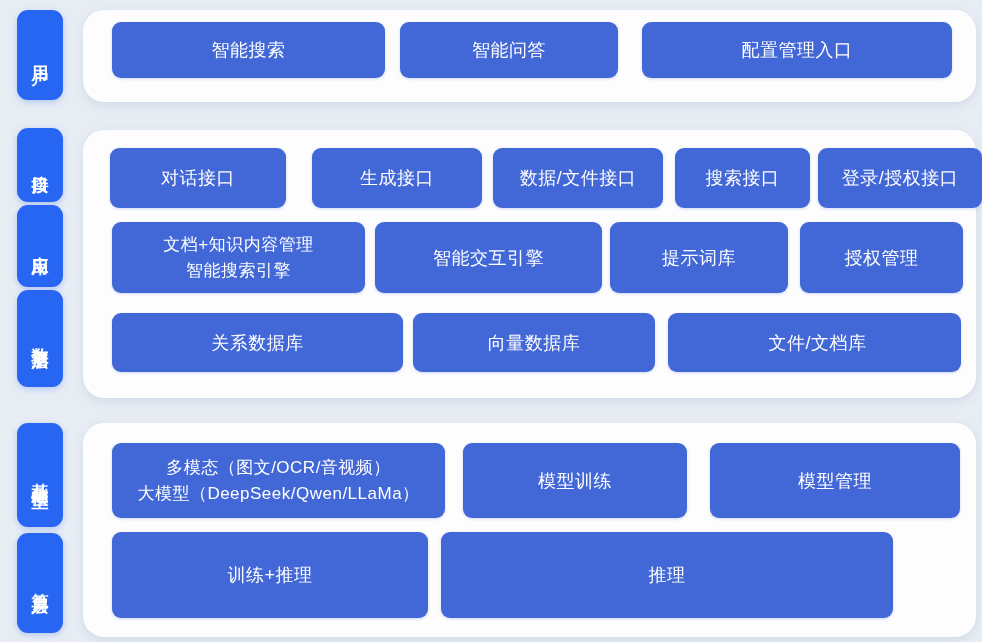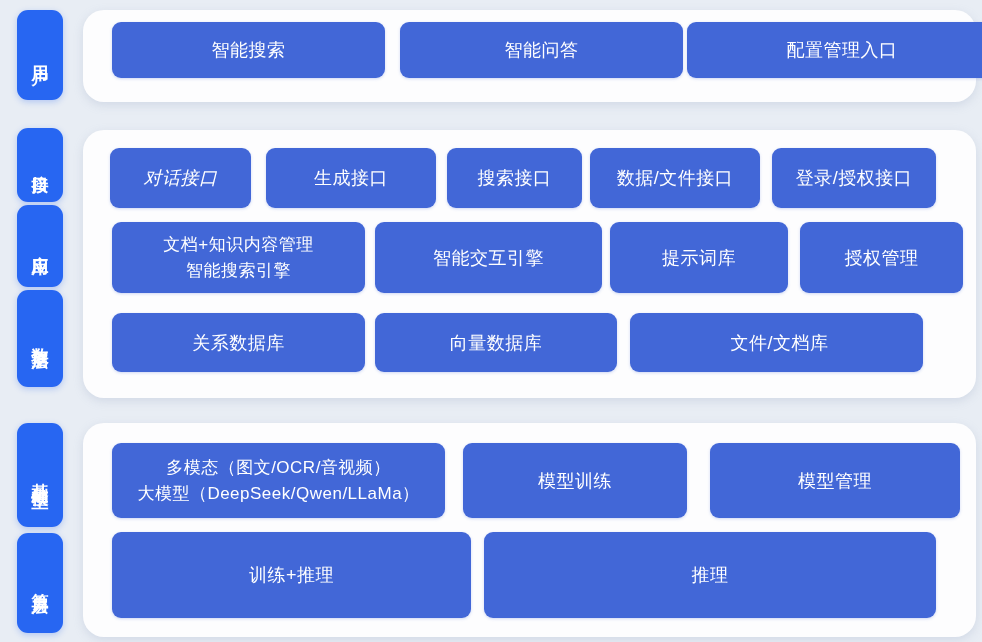--- a/index.html
+++ b/index.html
@@ -81,53 +81,53 @@
   <div class="pill" style="top:423px;height:104px;">
     <span class="vtext">基础模型</span>
   </div>
   <div class="pill" style="top:533px;height:100px;">
     <span class="vtext">算力层</span>
   </div>
 
   <div class="panel" style="top:10px;height:92px;">
     <div class="row" style="top:12px;left:29px;height:56px;">
       <div class="btn" style="width:273px;margin-right:15px;">智能搜索</div>
-      <div class="btn" style="width:283px;margin-right:4px;">智能问答</div>
+      <div class="btn" style="width:218px;margin-right:24px;">智能问答</div>
       <div class="btn" style="width:310px;">配置管理入口</div>
     </div>
   </div>
 
   <div class="panel" style="top:130px;height:268px;">
     <div class="row" style="top:18px;left:27px;height:60px;">
-      <div class="btn" style="width:141px;margin-right:15px;font-style:italic;">对话接口</div>
+      <div class="btn" style="width:176px;margin-right:26px;">对话接口</div>
       <div class="btn" style="width:170px;margin-right:11px;">生成接口</div>
+      <div class="btn" style="width:170px;margin-right:12px;">数据/文件接口</div>
       <div class="btn" style="width:135px;margin-right:8px;">搜索接口</div>
-      <div class="btn" style="width:170px;margin-right:12px;">数据/文件接口</div>
       <div class="btn" style="width:164px;">登录/授权接口</div>
     </div>
     <div class="row" style="top:92px;left:29px;height:71px;">
       <div class="btn multiline" style="width:253px;margin-right:10px;">文档+知识内容管理
 智能搜索引擎</div>
       <div class="btn" style="width:227px;margin-right:8px;">智能交互引擎</div>
       <div class="btn" style="width:178px;margin-right:12px;">提示词库</div>
       <div class="btn" style="width:163px;">授权管理</div>
     </div>
     <div class="row" style="top:183px;left:29px;height:59px;">
-      <div class="btn" style="width:253px;margin-right:10px;">关系数据库</div>
+      <div class="btn" style="width:291px;margin-right:10px;">关系数据库</div>
       <div class="btn" style="width:242px;margin-right:13px;">向量数据库</div>
       <div class="btn" style="width:287px;padding-left:6px;">文件/文档库</div>
     </div>
   </div>
 
   <div class="panel" style="top:423px;height:214px;">
     <div class="row" style="top:20px;left:29px;height:75px;">
       <div class="btn multiline" style="width:333px;margin-right:18px;">多模态（图文/OCR/音视频）
 大模型（DeepSeek/Qwen/LLaMa）</div>
       <div class="btn" style="width:224px;margin-right:23px;">模型训练</div>
       <div class="btn" style="width:250px;">模型管理</div>
     </div>
     <div class="row" style="top:109px;left:29px;height:86px;">
-      <div class="btn" style="width:359px;margin-right:13px;">训练+推理</div>
+      <div class="btn" style="width:316px;margin-right:13px;">训练+推理</div>
       <div class="btn" style="width:452px;">推理</div>
     </div>
   </div>
 
 </div>
 
 </body></html>

